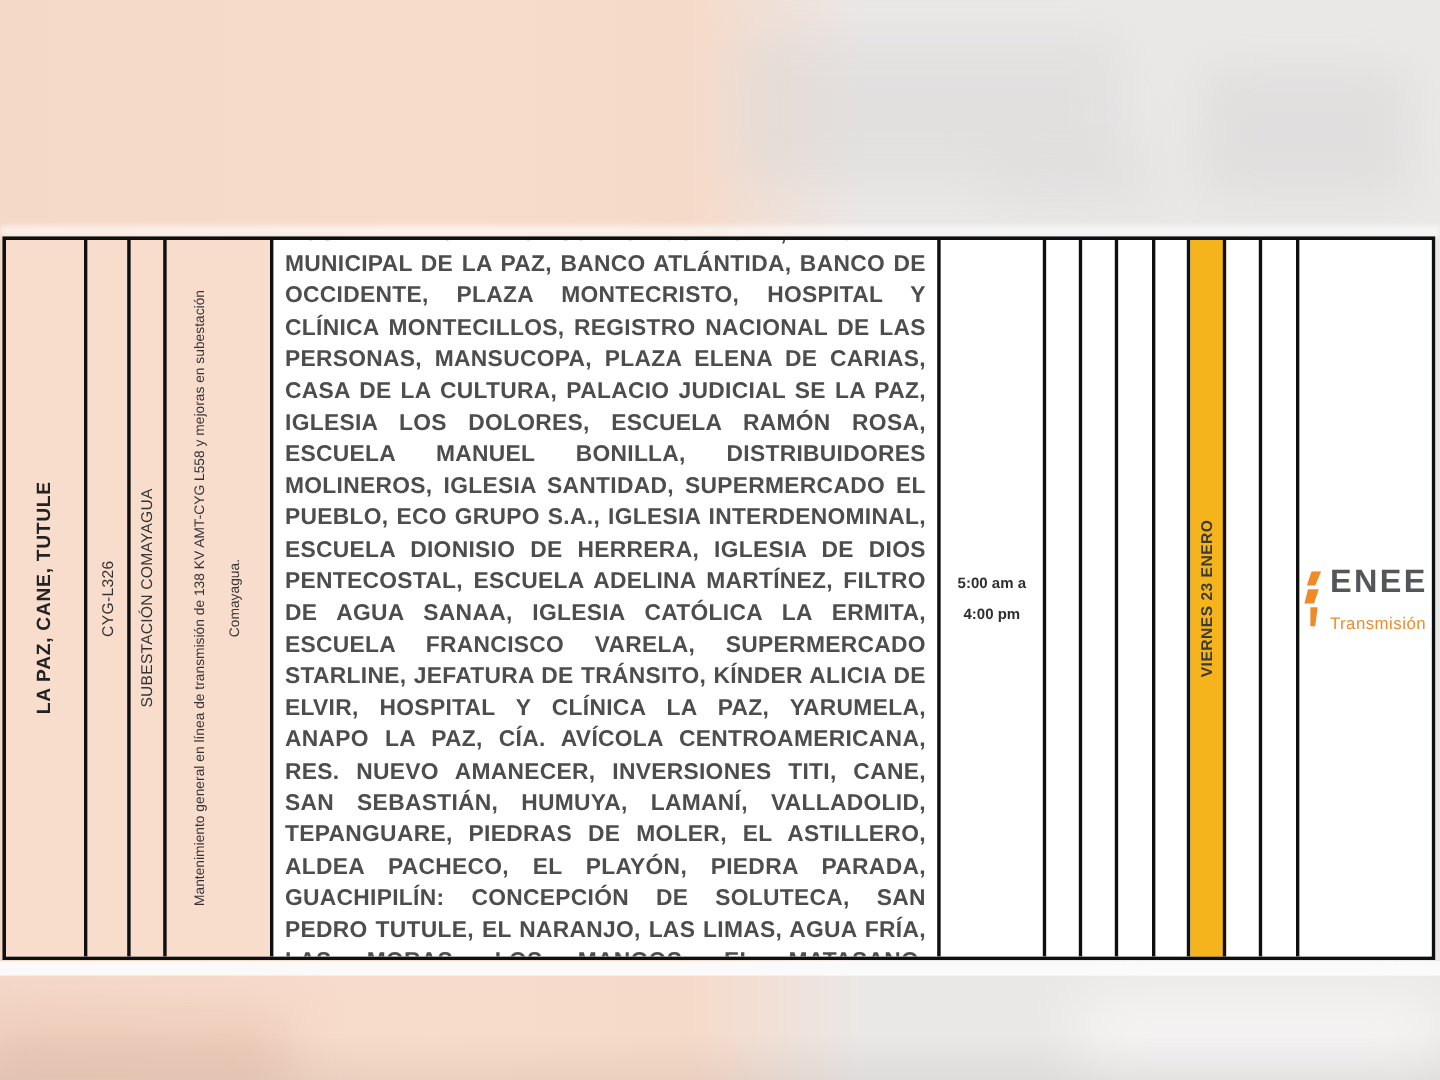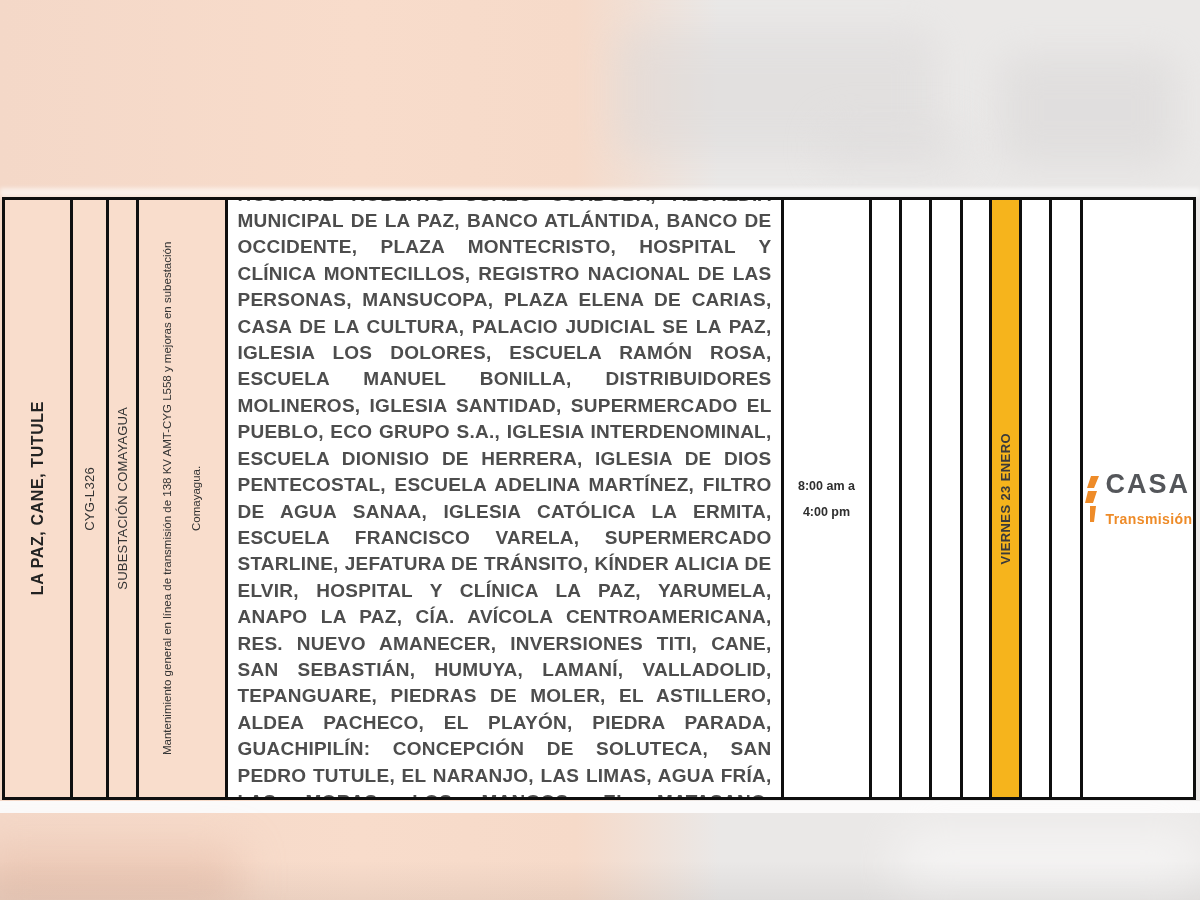--- a/index.html
+++ b/index.html
@@ -57,21 +57,21 @@
   .schedule-text{width:66px;text-align:center;font-size:12.5px;font-weight:bold;
       color:#2e2e2e;line-height:26px;}
 
   
   .logo{display:flex;align-items:center;gap:5px;background:#fff;}
   .logo-icon{flex:0 0 auto;display:block;}
   .logo-text{display:flex;flex-direction:column;line-height:1;}
   .logo-title{font-size:27px;font-weight:bold;letter-spacing:2px;
       color:var(--logo-gray,#54565a);}
   .logo-subtitle{font-size:14px;color:var(--accent-orange,#ee8b28);
-      letter-spacing:.4px;margin-top:14px;font-weight:bold;}
+      letter-spacing:.4px;margin-top:14px;}
 </style>
 </head>
 <body>
 
 <div class="page">
 
   <div class="bg bg-base"></div>
   <div class="bg bg-pink"></div>
   <div class="bg bg-blob bg-gray1"></div>
   <div class="bg bg-blob bg-gray2"></div>
@@ -98,21 +98,21 @@
 
     <div class="cell c4 pink">
       <span class="work-text">Mantenimiento general en línea de transmisión de 138 KV AMT-CYG L558 y mejoras en subestación Comayagua.</span>
     </div>
 
     <div class="cell c5">
       <p class="areas-text">LICONAS, AJUTERIQUE, LEJAMANÍ, CIUDAD DE LA PAZ: HOSPITAL ROBERTO SUAZO CÓRDOBA, ALCALDÍA MUNICIPAL DE LA PAZ, BANCO ATLÁNTIDA, BANCO DE OCCIDENTE, PLAZA MONTECRISTO, HOSPITAL Y CLÍNICA MONTECILLOS, REGISTRO NACIONAL DE LAS PERSONAS, MANSUCOPA, PLAZA ELENA DE CARIAS, CASA DE LA CULTURA, PALACIO JUDICIAL SE LA PAZ, IGLESIA LOS DOLORES, ESCUELA RAMÓN ROSA, ESCUELA MANUEL BONILLA, DISTRIBUIDORES MOLINEROS, IGLESIA SANTIDAD, SUPERMERCADO EL PUEBLO, ECO GRUPO S.A., IGLESIA INTERDENOMINAL, ESCUELA DIONISIO DE HERRERA, IGLESIA DE DIOS PENTECOSTAL, ESCUELA ADELINA MARTÍNEZ, FILTRO DE AGUA SANAA, IGLESIA CATÓLICA LA ERMITA, ESCUELA FRANCISCO VARELA, SUPERMERCADO STARLINE, JEFATURA DE TRÁNSITO, KÍNDER ALICIA DE ELVIR, HOSPITAL Y CLÍNICA LA PAZ, YARUMELA, ANAPO LA PAZ, CÍA. AVÍCOLA CENTROAMERICANA, RES. NUEVO AMANECER, INVERSIONES TITI, CANE, SAN SEBASTIÁN, HUMUYA, LAMANÍ, VALLADOLID, TEPANGUARE, PIEDRAS DE MOLER, EL ASTILLERO, ALDEA PACHECO, EL PLAYÓN, PIEDRA PARADA, GUACHIPILÍN: CONCEPCIÓN DE SOLUTECA, SAN PEDRO TUTULE, EL NARANJO, LAS LIMAS, AGUA FRÍA, LAS MORAS, LOS MANGOS, EL MATASANO, QUILAPERQUE, LA PEÑITA Y ZONAS ALEDAÑAS.</p>
     </div>
 
     <div class="cell c6">
-      <div class="schedule-text">8:00 am a 4:00 pm</div>
+      <div class="schedule-text">5:00 am a 4:00 pm</div>
     </div>
 
     <div class="cell c7"></div>
     <div class="cell c8"></div>
     <div class="cell c9"></div>
     <div class="cell c10"></div>
 
     <div class="cell c11 yellow">
       <span class="vtext date-label">VIERNES 23 ENERO</span>
     </div>
@@ -122,19 +122,19 @@
 
     <div class="cell c14 logo">
       <svg class="logo-icon" width="17" height="46" viewBox="0 0 17 46" aria-hidden="true">
         <g fill="#ee8b28">
           <polygon points="7,0 15,0 10,12 3,12"></polygon>
           <polygon points="4,15 13,15 9,27 1,27"></polygon>
           <polygon points="6,30 12,30 10,46 6,46"></polygon>
         </g>
       </svg>
       <div class="logo-text">
-        <span class="logo-title">CASA</span>
+        <span class="logo-title">ENEE</span>
         <span class="logo-subtitle">Transmisión</span>
       </div>
     </div>
 
   </div>
 </div>
 
 </body></html>

